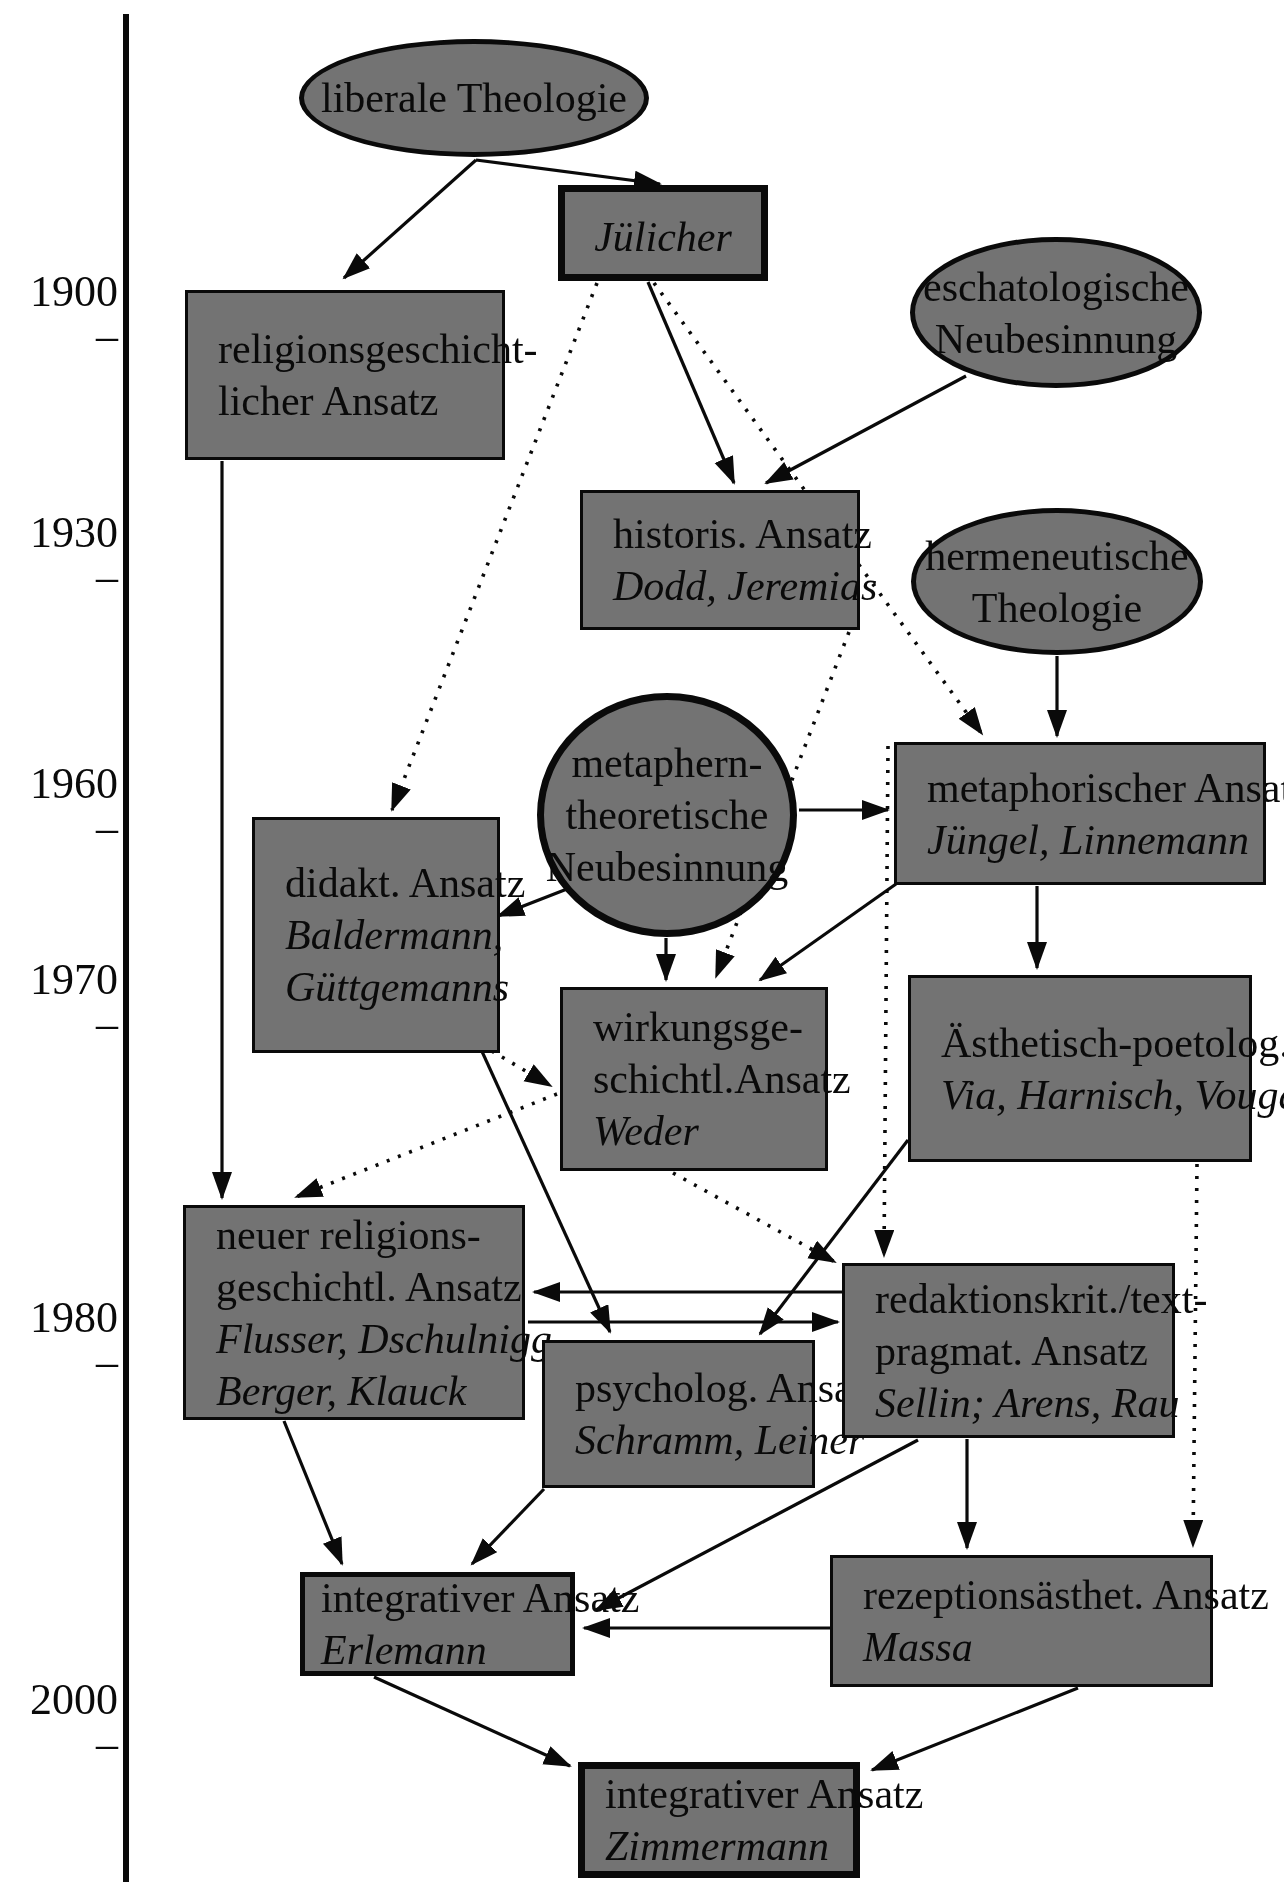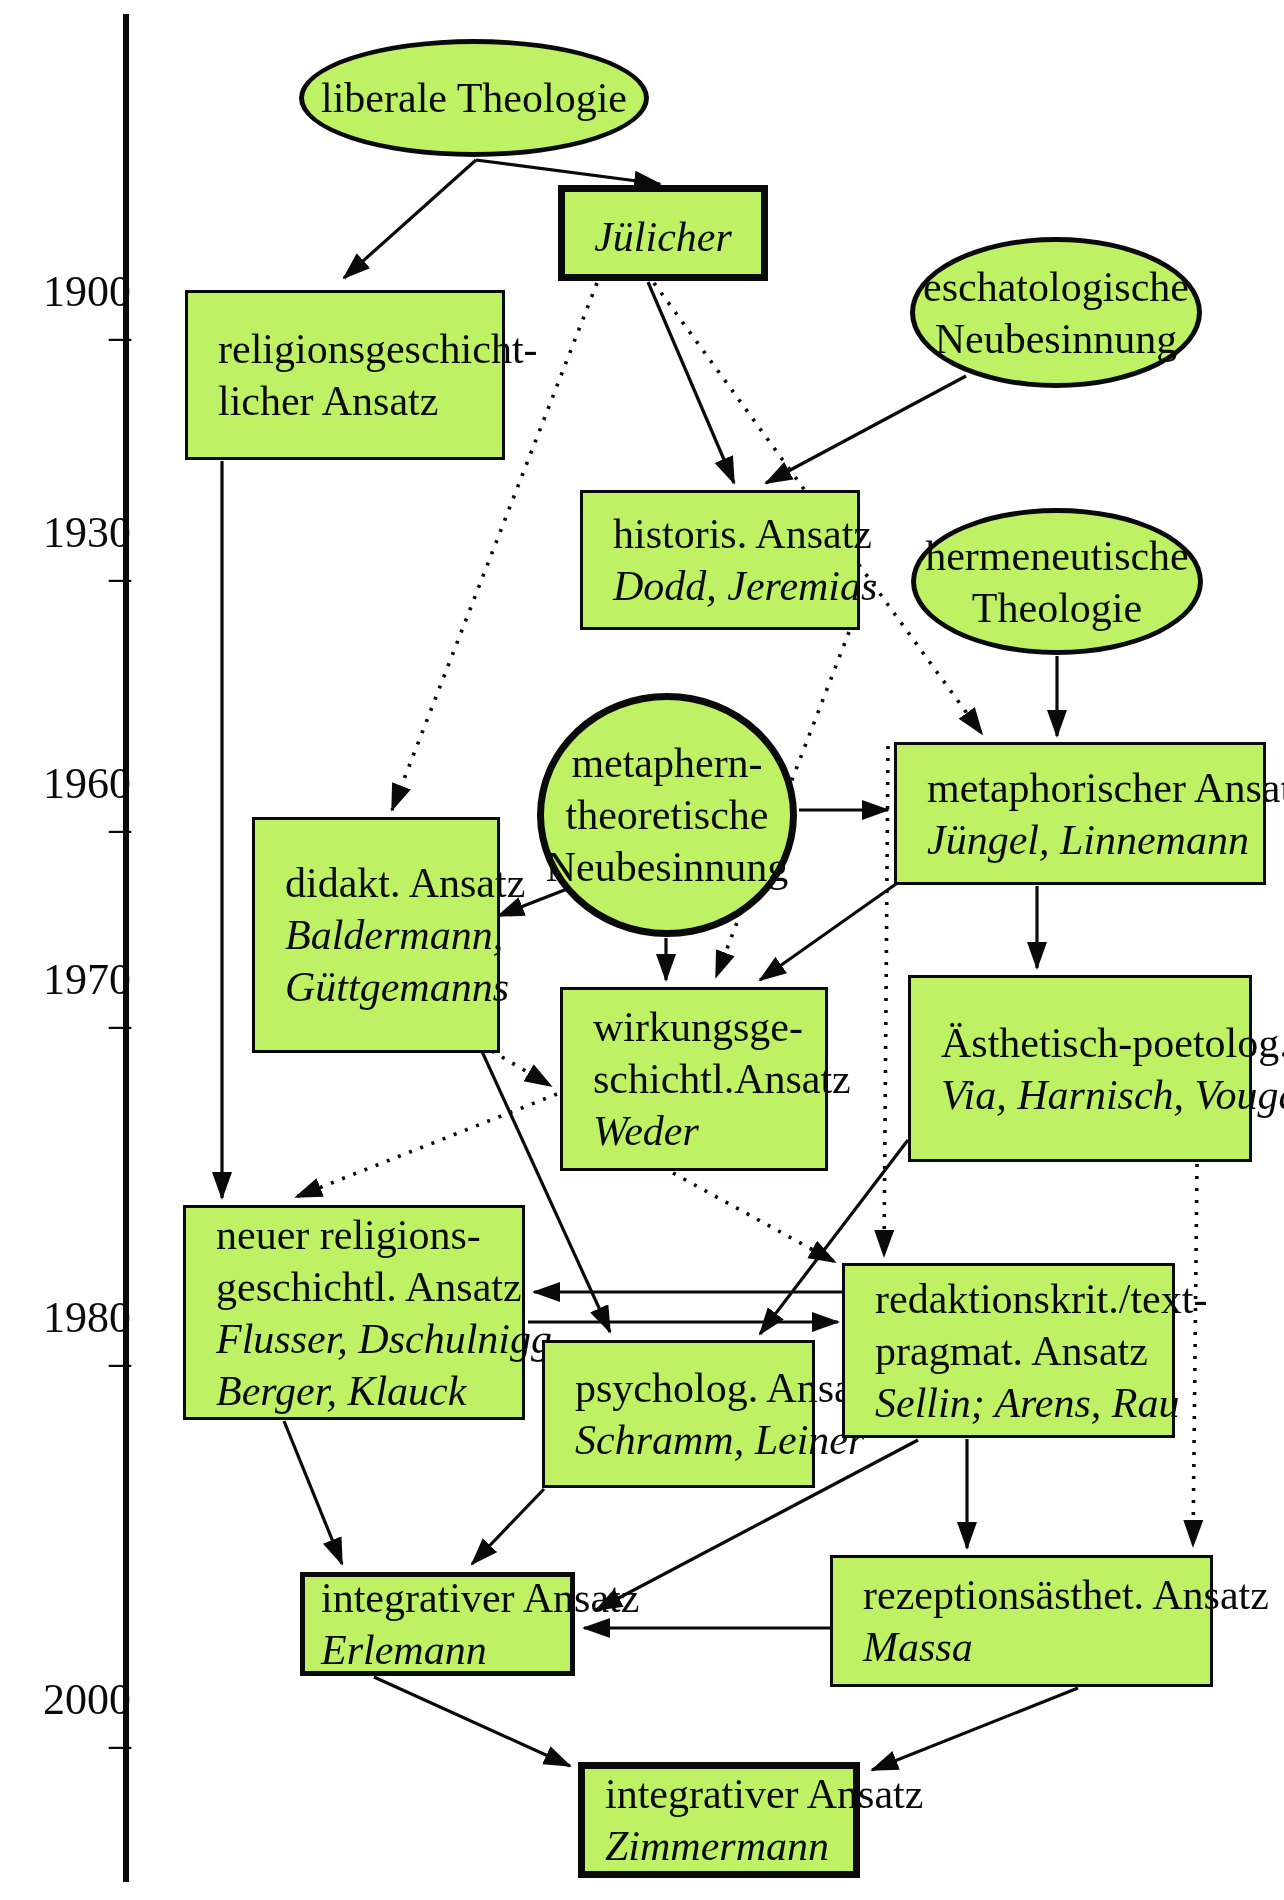--- a/index.html
+++ b/index.html
@@ -1,32 +1,32 @@
 <!DOCTYPE html>
 <html><head>
 <meta charset="utf-8">
 <style>
   html,body{margin:0;padding:0;background:#ffffff;}
   #canvas{
     position:relative;width:1284px;height:1900px;background:#fff;
     font-family:"Liberation Serif","DejaVu Serif",serif;color:#0a0a0a;overflow:hidden;
   }
   #arrows{position:absolute;left:0;top:0;width:1284px;height:1900px;z-index:1;}
-  .node{position:absolute;z-index:2;background:#bef264;box-sizing:border-box;}
+  .node{position:absolute;z-index:2;background:#737373;box-sizing:border-box;}
   .rect{border:3px solid #0a0a0a;}
   .thick{border-width:7px;}
   .medium{border-width:5px;}
   .ellipse{border:5px solid #0a0a0a;border-radius:50%;display:flex;flex-direction:column;justify-content:center;align-items:center;text-align:center;}
   .circle{border-width:7px;}
   .node .txt{display:block;font-size:42px;line-height:52px;white-space:nowrap;}
   .pad{padding:10px 10px 10px 30px;display:flex;flex-direction:column;justify-content:center;}
   .center{align-items:center;text-align:center;padding-left:10px;}
   .it{font-style:italic;}
   .jul{font-size:47px;margin-top:8px;}
-  .year{position:absolute;z-index:2;width:118px;left:0;text-align:right;font-size:44px;line-height:44px;margin-left:13px;}
+  .year{position:absolute;z-index:2;width:118px;left:0;text-align:right;font-size:44px;line-height:44px;}
   #tline{position:absolute;z-index:2;left:123px;top:14px;width:6px;height:1868px;background:#0a0a0a;}
 </style>
 </head>
 <body>
 
 <div id="canvas">
 
   <div id="tline"></div>
   <div class="year" style="top:270px">1900 –</div>
   <div class="year" style="top:511px">1930 –</div>

